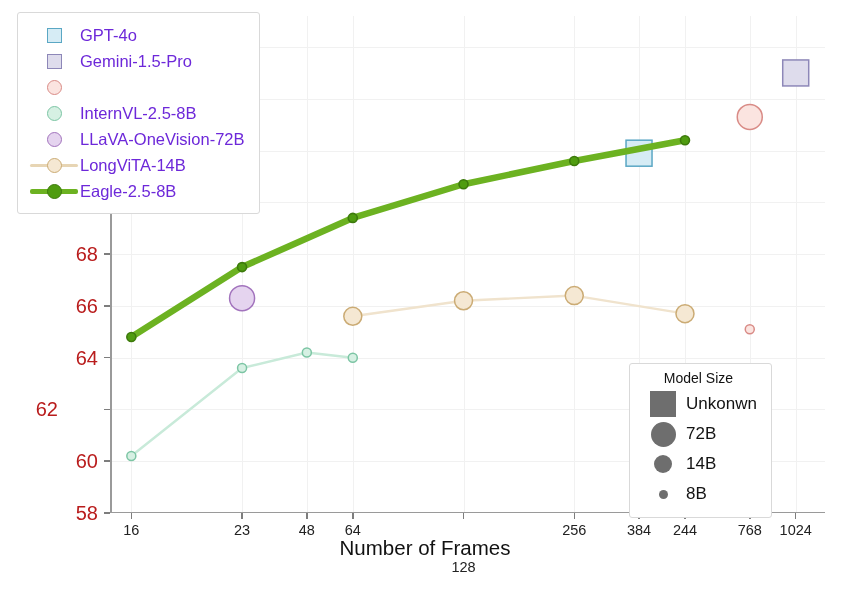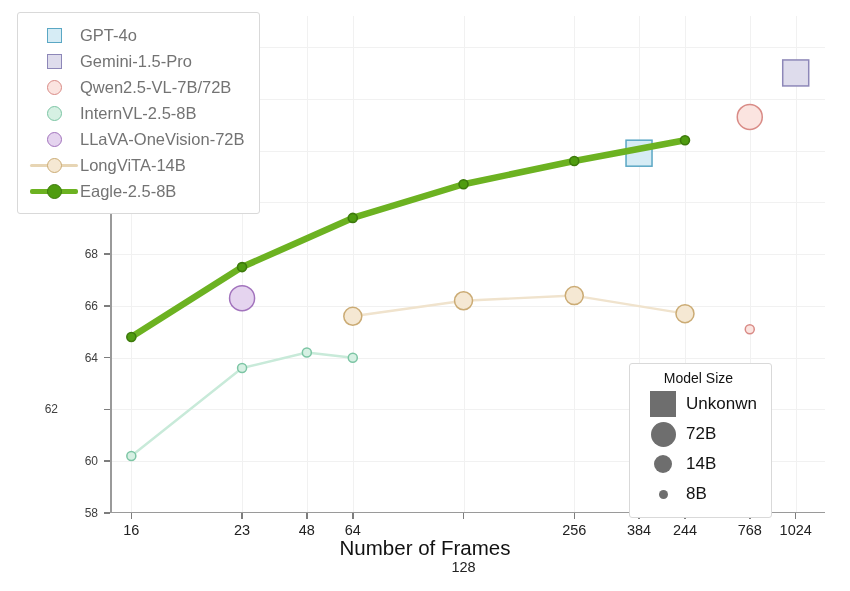--- a/index.html
+++ b/index.html
@@ -27,21 +27,21 @@
   #axis-left{left:0;top:0;width:1.5px;height:100%;}
   #axis-bottom{left:0;bottom:0;height:1.5px;width:100%;}
 
   .tick{position:absolute;background:#7d7d7d;}
   .tick.y{left:-6px;width:6px;height:1.5px;}
   .tick.x{bottom:-6px;width:1.5px;height:6px;}
 
   .ytick-label{
     position:absolute;right:0;
     transform:translateY(-50%);
-    font-size:12px;color:#404040;
+    font-size:20px;color:#b91c1c;
     text-align:right;white-space:nowrap;
   }
   .xtick-label{
     position:absolute;top:0;
     transform:translateX(-50%);
     font-size:14.5px;color:#222;white-space:nowrap;
   }
   #xlabel{
     position:absolute;
     left:0;right:0;top:536px;
@@ -77,21 +77,21 @@
   }
   .legend-key .lk-sq{
     width:15px;height:15px;border-width:1.6px;border-style:solid;
     position:relative;z-index:2;box-sizing:border-box;
   }
   .legend-key .lk-ci{
     width:15px;height:15px;border-radius:50%;
     border-width:1.6px;border-style:solid;
     position:relative;z-index:2;box-sizing:border-box;
   }
-  .legend-label{font-size:16.5px;color:#737373;white-space:nowrap;}
+  .legend-label{font-size:16.5px;color:#6d28d9;white-space:nowrap;}
 
   
   #size-legend{
     position:absolute;
     left:629px;top:363px;
     background:#ffffff;
     border:1px solid #d9d9d9;
     border-radius:3px;
     padding:6px 14px 8px 10px;
     box-sizing:border-box;
@@ -238,21 +238,20 @@
       <div class="legend-row">
         <div class="legend-key">
           <div class="lk-sq" style="background: rgb(222, 220, 236); border-color: rgb(141, 135, 184);"></div>
         </div>
         <div class="legend-label">Gemini-1.5-Pro</div>
       </div>
       <div class="legend-row">
         <div class="legend-key">
           <div class="lk-ci" style="background: rgb(251, 228, 224); border-color: rgb(217, 139, 134);"></div>
         </div>
-        <div class="legend-label">Qwen2.5-VL-7B/72B</div>
       </div>
       <div class="legend-row">
         <div class="legend-key">
           <div class="lk-ci" style="background: rgb(214, 240, 227); border-color: rgb(124, 197, 164);"></div>
         </div>
         <div class="legend-label">InternVL-2.5-8B</div>
       </div>
       <div class="legend-row">
         <div class="legend-key">
           <div class="lk-ci" style="background: rgb(229, 212, 239); border-color: rgb(162, 115, 189);"></div>

